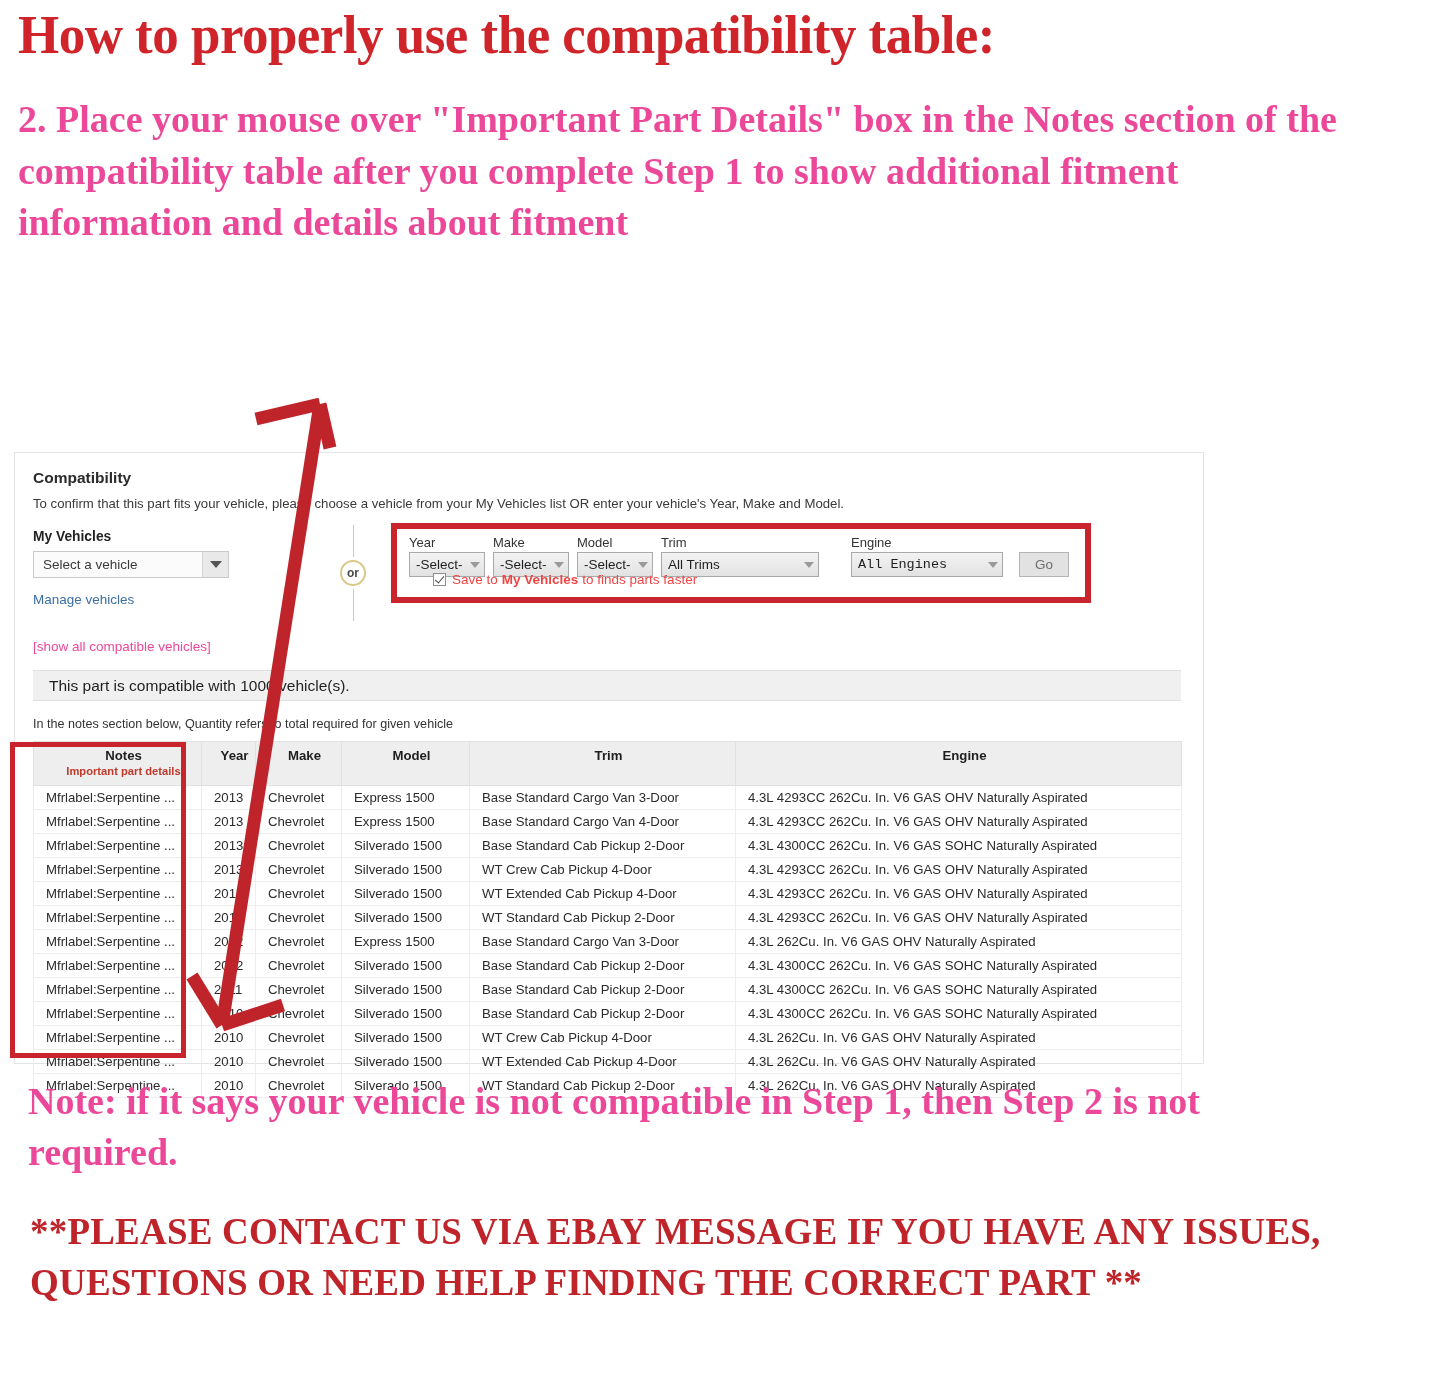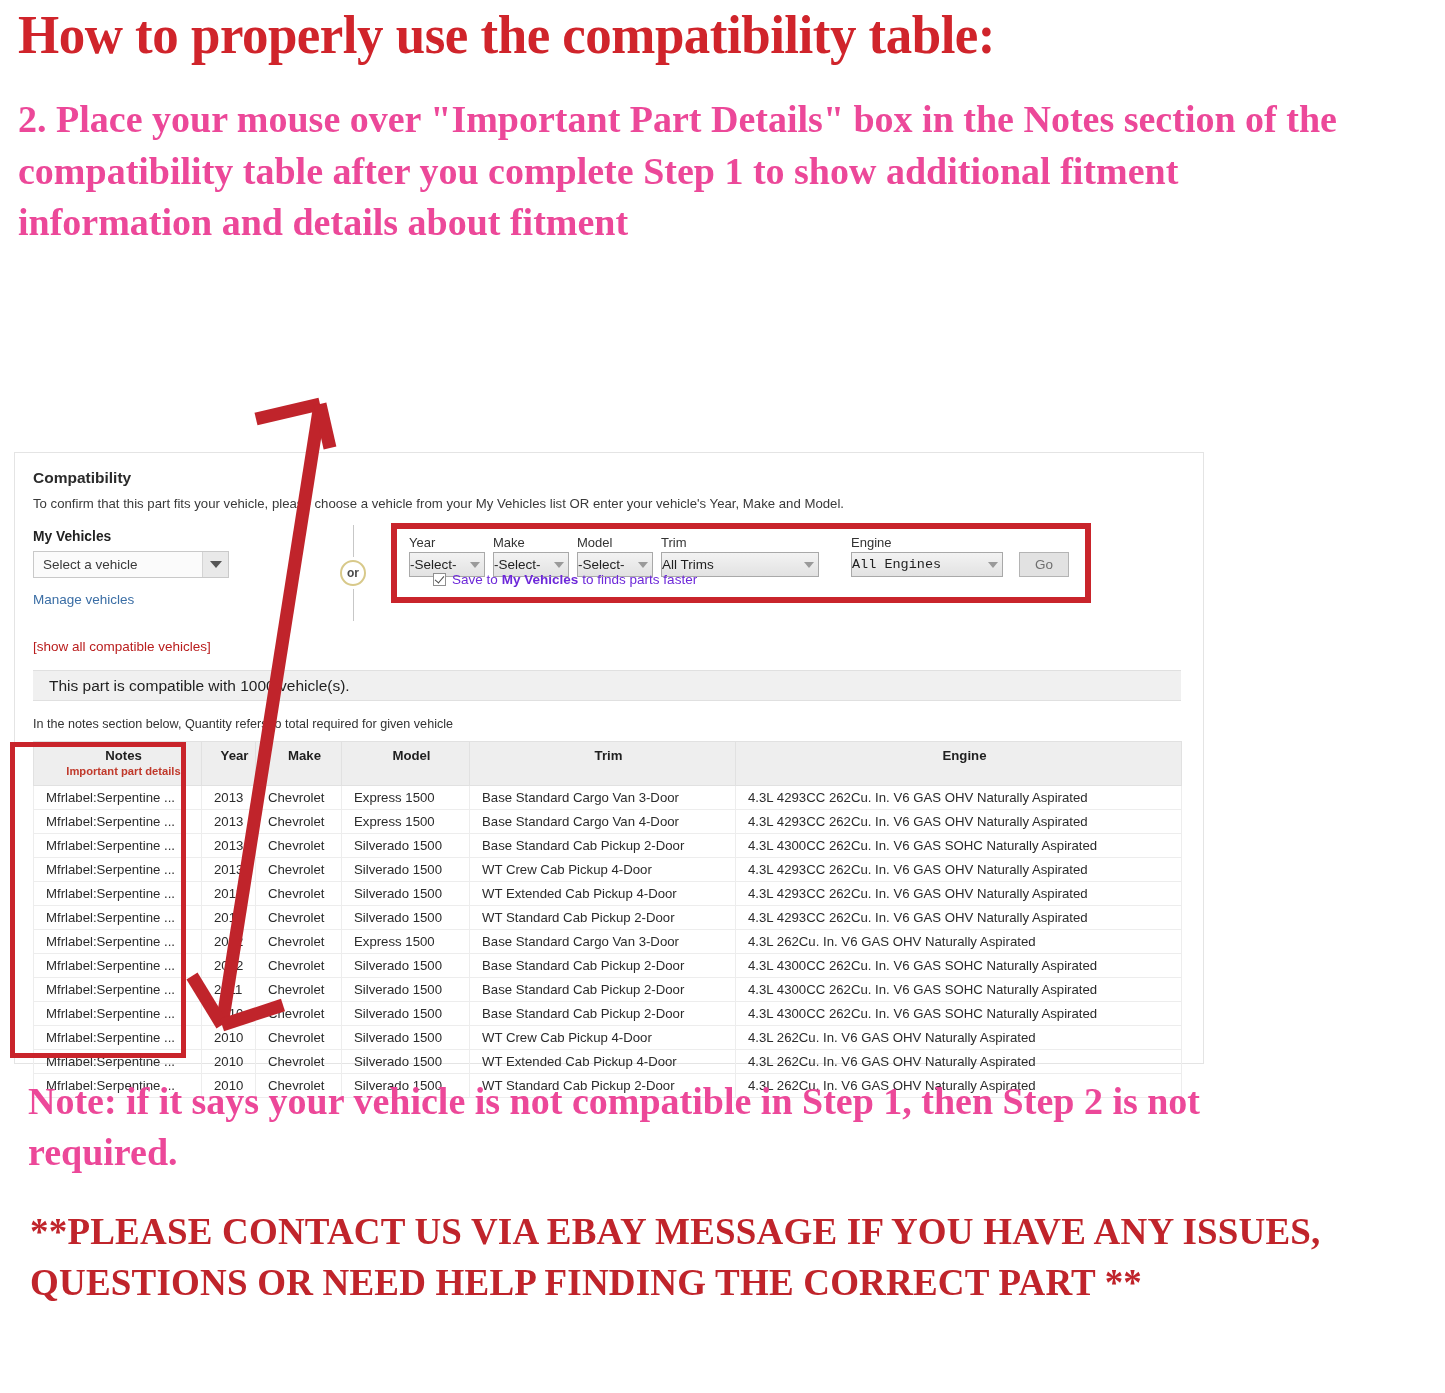--- a/index.html
+++ b/index.html
@@ -176,21 +176,21 @@
     margin-bottom: 2px;
   }
   .sel {
     height: 25px;
     border: 1px solid #a9a9a9;
     background: linear-gradient(#f3f3f3,#e2e2e2);
     display: flex;
     align-items: center;
     font-size: 13.5px;
     color: #1f1f1f;
-    padding-left: 0;
+    padding-left: 6px;
     position: relative;
     white-space: nowrap;
   }
   .sel .arrow {
     position: absolute;
     right: 4px; top: 50%;
     transform: translateY(-50%);
     width: 0; height: 0;
     border-left: 5px solid transparent;
     border-right: 5px solid transparent;
@@ -211,21 +211,21 @@
     margin-left: 8px;
     cursor: pointer;
   }
   .save-row {
     position: absolute;
     left: 36px;
     top: 43px;
     display: flex;
     align-items: center;
     font-size: 13.5px;
-    color: #6d28d9;
+    color: #ef4444;
     white-space: nowrap;
   }
   .chk {
     width: 13px; height: 13px;
     border: 1px solid #8f8f8f;
     background: #fff;
     margin-right: 6px;
     position: relative;
   }
   .chk::after {
@@ -235,21 +235,21 @@
     width: 4px; height: 8px;
     border: solid #4a4a4a;
     border-width: 0 1.6px 1.6px 0;
     transform: rotate(40deg);
   }
   .save-row b { margin: 0 4px; }
 
   
   .showall {
     font-size: 13.5px;
-    color: #b91c1c;
+    color: #ec4899;
     margin-top: 2px;
     cursor: pointer;
   }
 
   
   .compat-banner {
     margin-top: 16px;
     height: 31px;
     background: #f0f0f0;
     border-top: 1px solid #e0e0e0;

